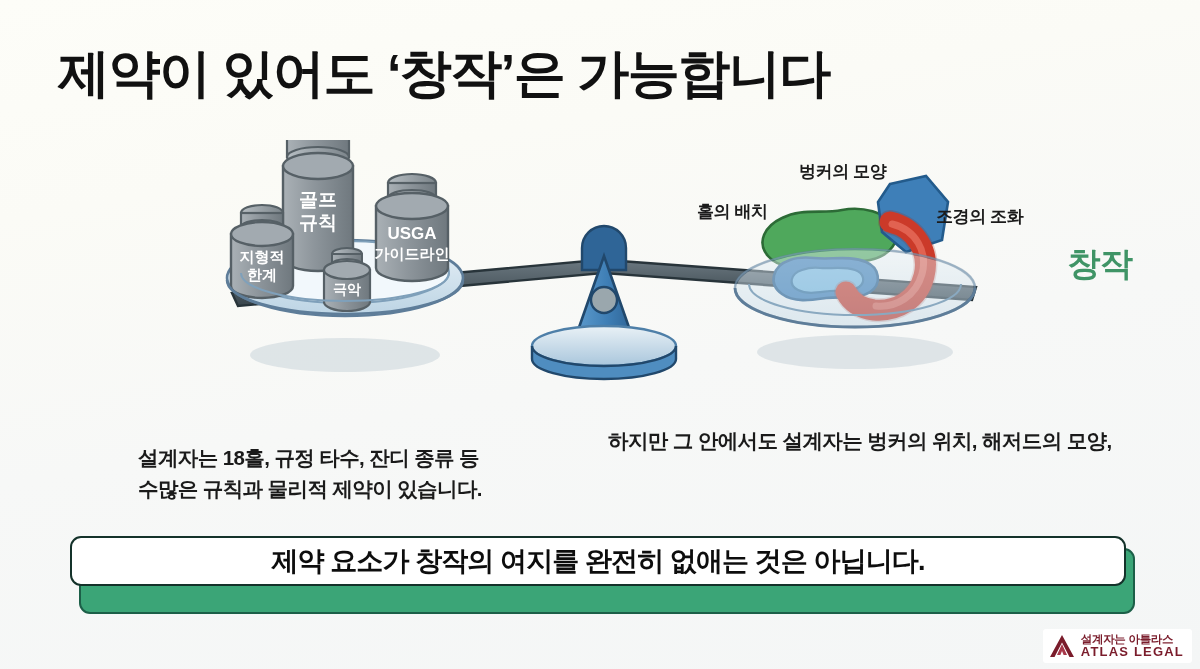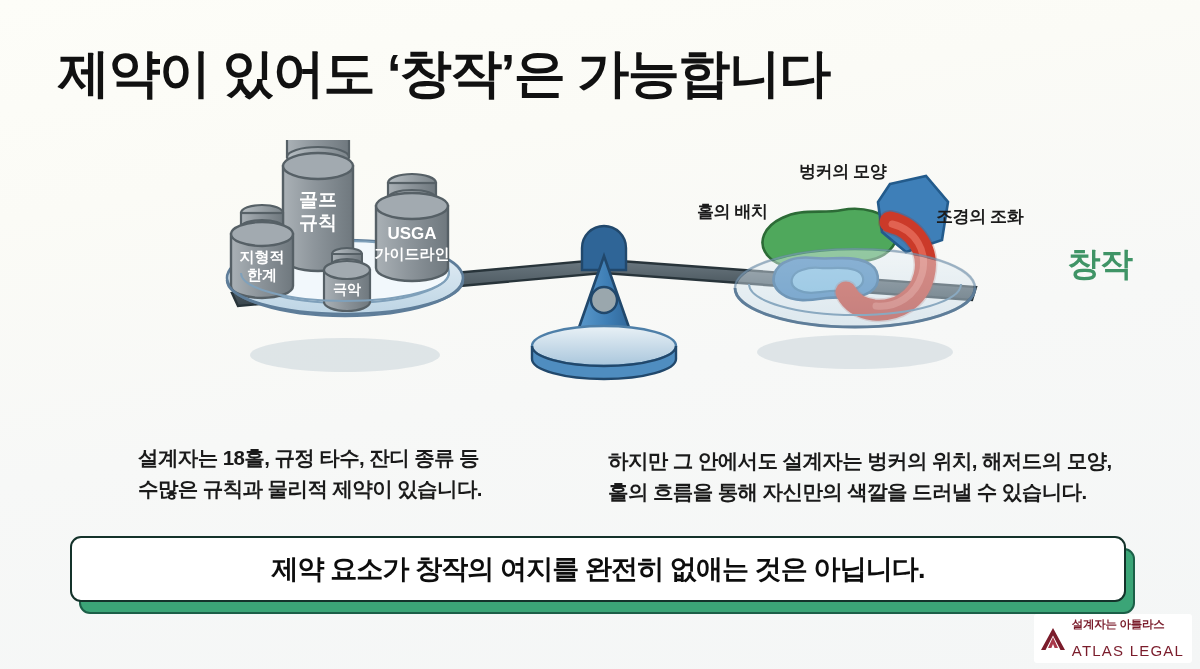--- a/index.html
+++ b/index.html
@@ -83,21 +83,21 @@
   .para {
     position: absolute;
     font-size: 20.5px;
     font-weight: 700;
     color: #1a1a1a;
     line-height: 1.52;
     letter-spacing: -0.6px;
     white-space: nowrap;
   }
   #para-left  { left: 138px; top: 442px; }
-  #para-right { left: 608px; top: 445px; }
+  #para-right { left: 608px; top: 425px; text-align: center; }
 
   
   #banner-wrap {
     position: absolute;
     left: 70px;
     top: 536px;
     width: 1065px;
     height: 78px;
   }
   #banner-shadow {
@@ -108,21 +108,21 @@
     height: 66px;
     background: #3ba577;
     border: 2px solid #1c5f48;
     border-radius: 11px;
   }
   #banner {
     position: absolute;
     left: 0;
     top: 0;
     width: 1056px;
-    height: 66px;
+    height: 50px;
     background: #ffffff;
     border: 2.5px solid #14322a;
     border-radius: 11px;
     display: flex;
     align-items: center;
     justify-content: center;
   }
   #banner-text {
     font-size: 27px;
     font-weight: 800;
@@ -148,27 +148,27 @@
   #logo-ko {
     display: block;
     font-size: 11.5px;
     font-weight: 700;
     color: #7a1c2b;
     letter-spacing: -0.3px;
     white-space: nowrap;
   }
   #logo-en {
     display: block;
-    font-size: 15px;
-    font-weight: 400;
+    font-size: 13px;
+    font-weight: 700;
     color: #7a1c2b;
     letter-spacing: 1.2px;
     text-align: center;
     white-space: nowrap;
-    margin-top: 13px;
+    margin-top: 0;
   }
 </style>
 </head>
 <body>
 
 <div id="slide">
 
   <h1 id="title">제약이 있어도 ‘창작’은 가능합니다</h1>
 
   <div id="constraints-heading" class="side-heading">
@@ -307,21 +307,20 @@
   <div id="label-bunker" class="callout">벙커의 모양</div>
   <div id="label-land" class="callout">조경의 조화</div>
 
   <div id="para-left" class="para">
     <div>설계자는 18홀, 규정 타수, 잔디 종류 등</div>
     <div>수많은 규칙과 물리적 제약이 있습니다.</div>
   </div>
 
   <div id="para-right" class="para">
     <div>하지만 그 안에서도 설계자는 벙커의 위치, 해저드의 모양,</div>
-    <div>홀의 흐름을 통해 자신만의 색깔을 드러낼 수 있습니다.</div>
   </div>
 
   <div id="banner-wrap">
     <div id="banner-shadow"></div>
     <div id="banner">
       <span id="banner-text">제약 요소가 창작의 여지를 완전히 없애는 것은 아닙니다.</span>
     </div>
   </div>
 
   <div id="logo">

